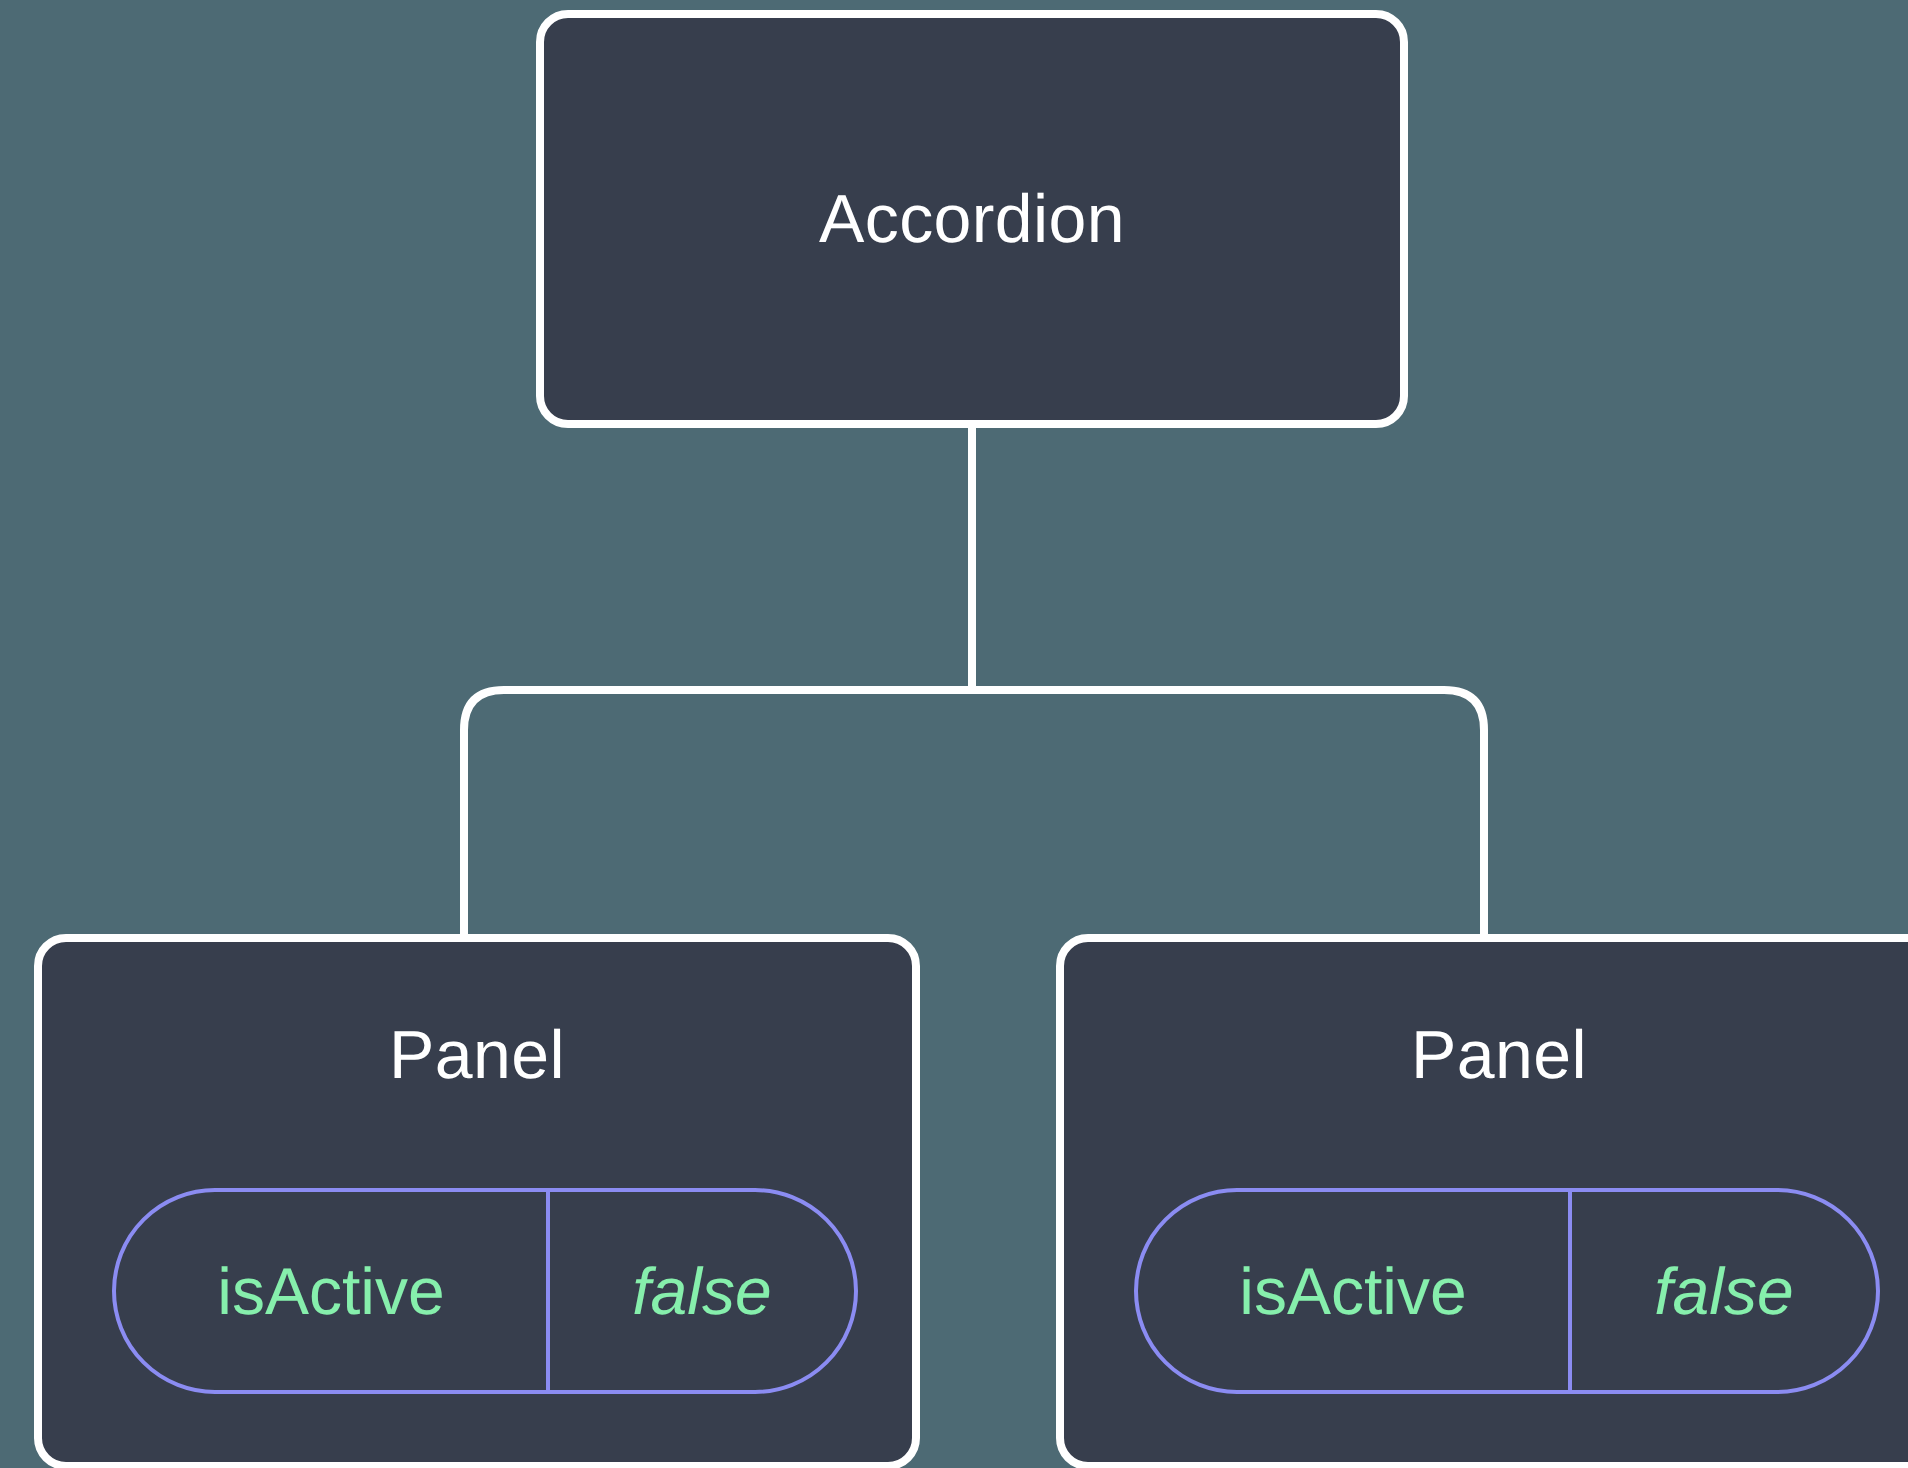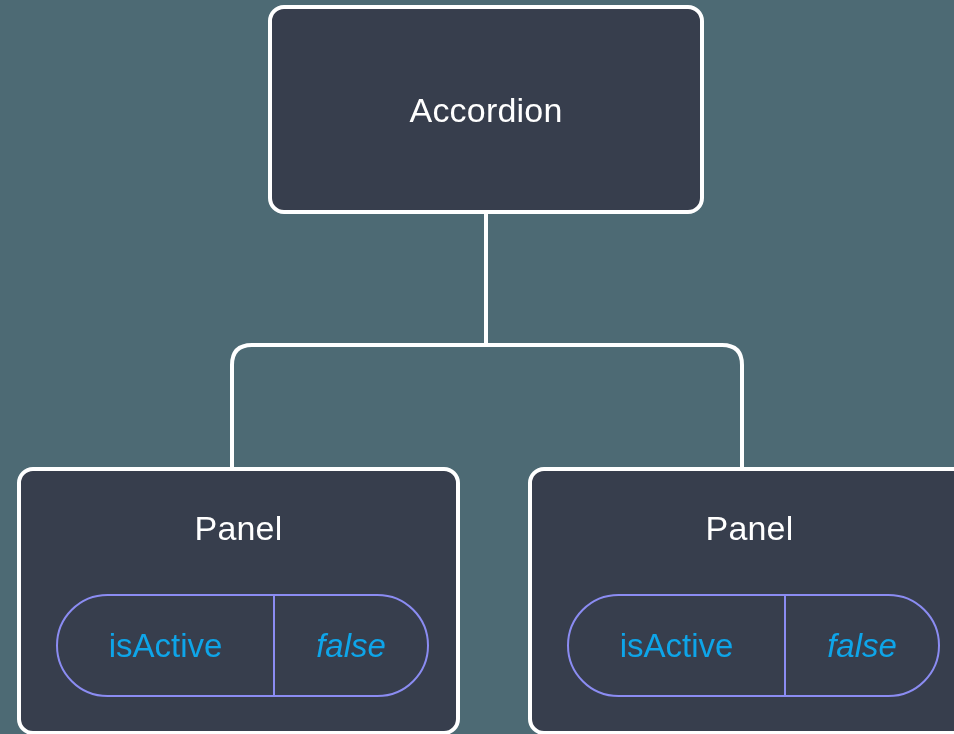--- a/index.html
+++ b/index.html
@@ -81,21 +81,21 @@
     align-items: stretch;
     overflow: hidden;
   }
   .state-pill-left  { left: 35px; width: 373px; }
   .state-pill-right { left: 35px; width: 373px; }
 
   .pill-key, .pill-val {
     display: flex;
     align-items: center;
     justify-content: center;
-    color: #0ea5e9;
+    color: #86efac;
     font-size: 33px;
     line-height: 1;
     white-space: nowrap;
   }
   .pill-key {
     width: 215px;
     border-right: 2px solid #8b8cf2;
   }
   .pill-val {
     flex: 1;

